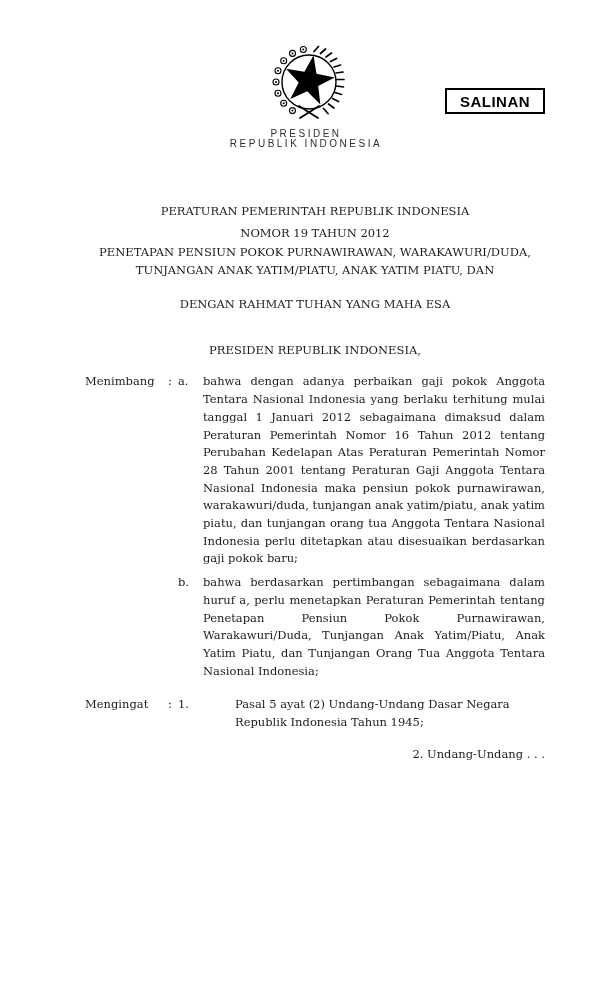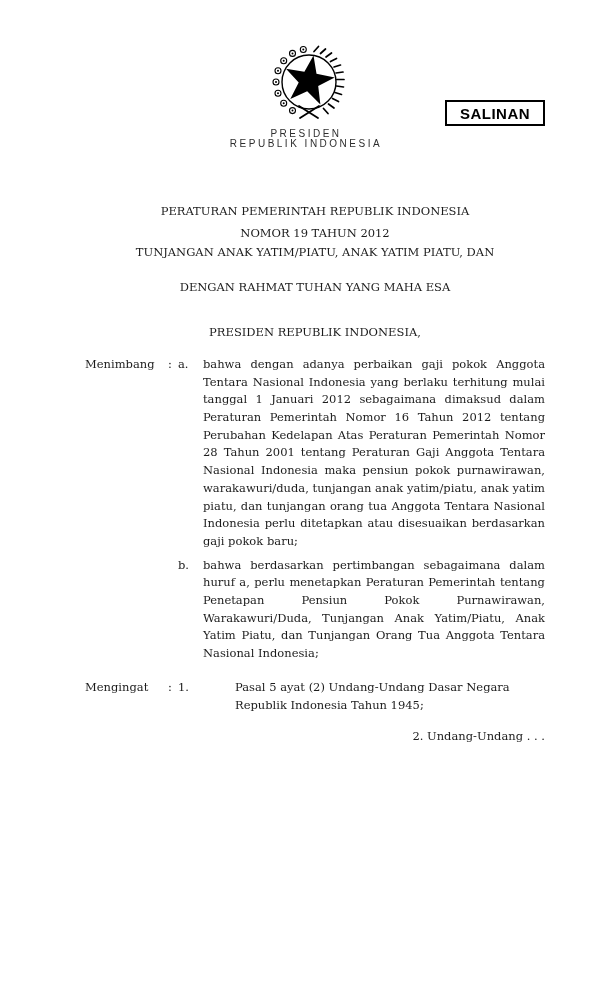--- a/index.html
+++ b/index.html
@@ -19,21 +19,21 @@
   }
   .letterhead {
     position:absolute; left:0; top:129px; width:612px;
     text-align:center;
     font-family:"Liberation Sans", sans-serif;
     font-size:10px; line-height:10px;
     letter-spacing:2.5px;
     color:#2e2e2e;
   }
   .stamp {
-    position:absolute; left:445px; top:100px;
+    position:absolute; left:445px; top:88px;
     width:100px; height:26px;
     border:2px solid #000;
     box-sizing:border-box;
     display:flex; align-items:center; justify-content:center;
     font-family:"Liberation Sans", sans-serif;
     font-weight:bold; font-size:15px; letter-spacing:0.5px;
     color:#000; background:#fff;
   }
 
   
@@ -121,20 +121,21 @@
     <div>REPUBLIK INDONESIA</div>
   </div>
 
   <div class="stamp">SALINAN</div>
 
   <div class="doc-body">
 
     <div class="t-center title-main">PERATURAN PEMERINTAH REPUBLIK INDONESIA</div>
     <div class="t-center title-main">NOMOR 19 TAHUN 2012</div>
 
+    <div class="t-center subject-line">PENETAPAN PENSIUN POKOK PURNAWIRAWAN, WARAKAWURI/DUDA,</div>
     <div class="t-center subject-line">TUNJANGAN ANAK YATIM/PIATU, ANAK YATIM PIATU, DAN</div>
 
     <div class="t-center invocation">DENGAN RAHMAT TUHAN YANG MAHA ESA</div>
     <div class="t-center authority">PRESIDEN REPUBLIK INDONESIA,</div>
 
     <div class="clause first-considering">
       <span class="c-label">Menimbang</span>
       <span class="c-colon">:</span>
       <span class="c-marker">a.</span>
       <p class="c-text">bahwa dengan adanya perbaikan gaji pokok Anggota Tentara Nasional Indonesia yang berlaku terhitung mulai tanggal 1 Januari 2012 sebagaimana dimaksud dalam Peraturan Pemerintah Nomor 16 Tahun 2012 tentang Perubahan Kedelapan Atas Peraturan Pemerintah Nomor 28 Tahun 2001 tentang Peraturan Gaji Anggota Tentara Nasional Indonesia maka pensiun pokok purnawirawan, warakawuri/duda, tunjangan anak yatim/piatu, anak yatim piatu, dan tunjangan orang tua Anggota Tentara Nasional Indonesia perlu ditetapkan atau disesuaikan berdasarkan gaji pokok baru;</p>

